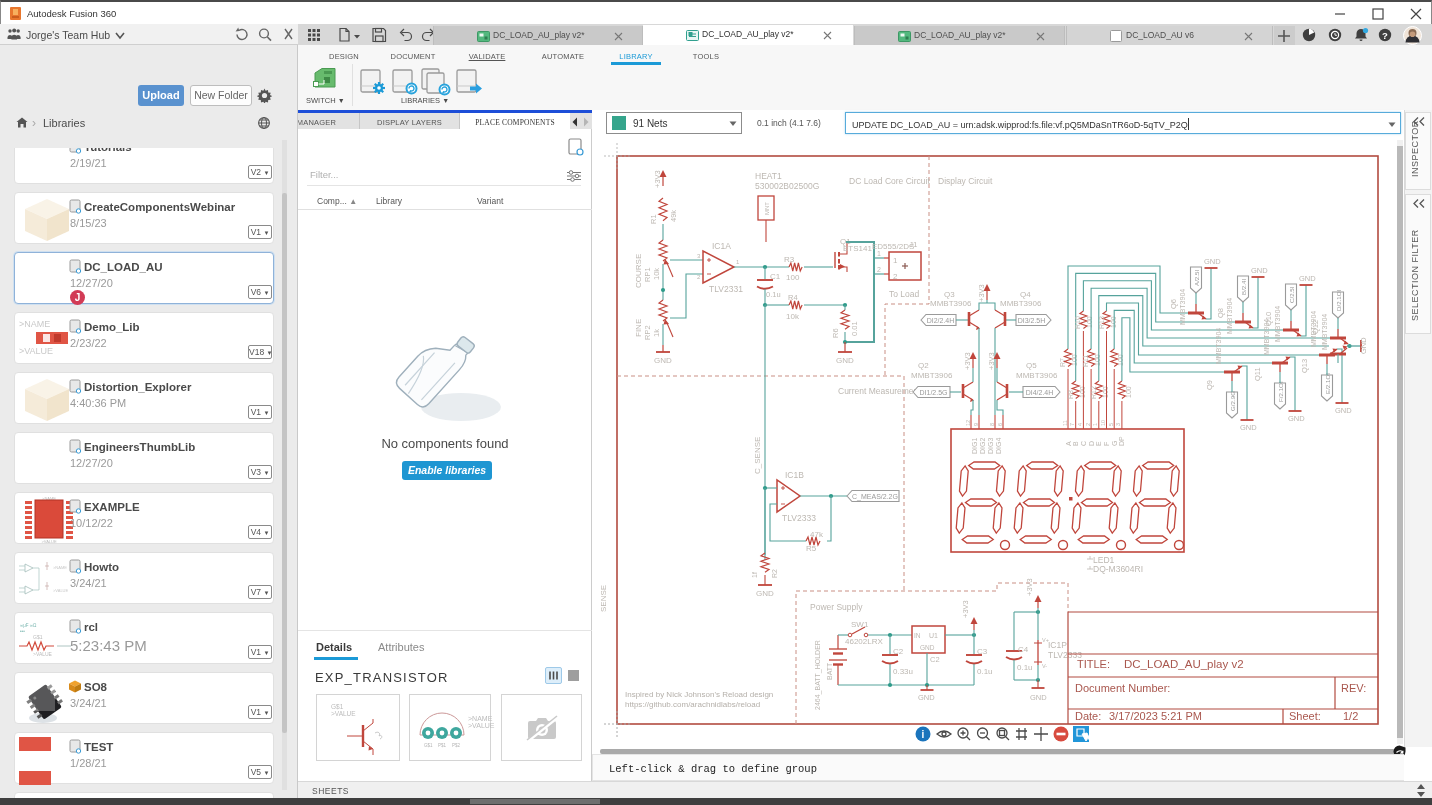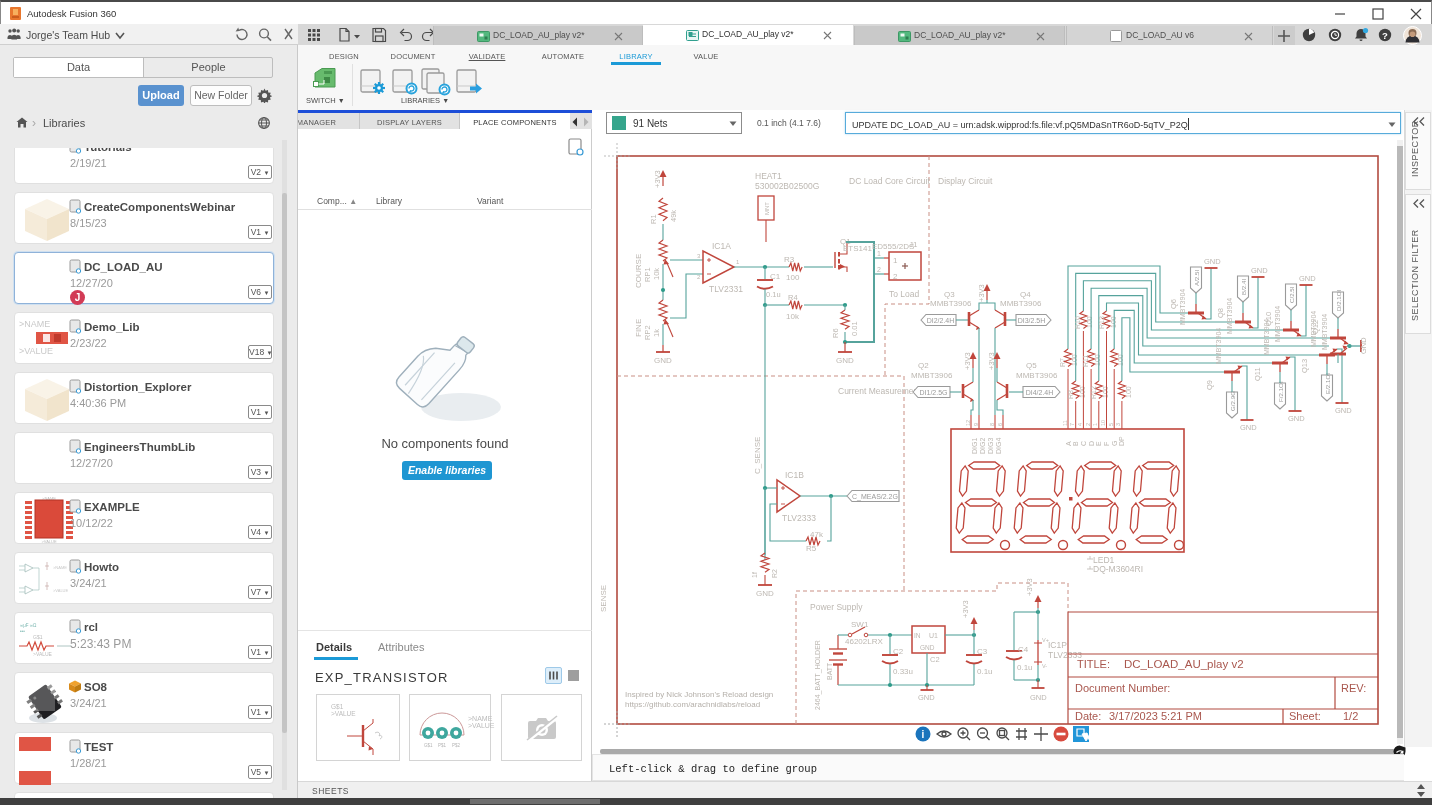--- a/index.html
+++ b/index.html
@@ -138,21 +138,21 @@
     <path d="M2.5,16.5 a7,7 0 0 1 14,0 z" fill="#2e2e33"></path>
     <circle cx="9.5" cy="8.2" r="2.8" fill="#c49a7a"></circle>
   </svg>
 
 <div class="abs" style="left:298px;top:45px;width:1134px;height:65px;background:#f7f7f7;"></div>
 <div class="abs" style="left:284px;top:52px;width:120px;text-align:center;font-size:7.5px;color:#555;letter-spacing:0.2px;">DESIGN</div>
 <div class="abs" style="left:353px;top:52px;width:120px;text-align:center;font-size:7.5px;color:#555;letter-spacing:0.2px;">DOCUMENT</div>
 <div class="abs" style="left:427px;top:52px;width:120px;text-align:center;font-size:7.5px;color:#555;letter-spacing:0.2px;text-decoration:underline;">VALIDATE</div>
 <div class="abs" style="left:503px;top:52px;width:120px;text-align:center;font-size:7.5px;color:#555;letter-spacing:0.2px;">AUTOMATE</div>
 <div class="abs" style="left:576px;top:52px;width:120px;text-align:center;font-size:7.5px;color:#1b9ad7;letter-spacing:0.2px;">LIBRARY</div>
-<div class="abs" style="left:646px;top:52px;width:120px;text-align:center;font-size:7.5px;color:#555;letter-spacing:0.2px;">VALUE</div>
+<div class="abs" style="left:646px;top:52px;width:120px;text-align:center;font-size:7.5px;color:#555;letter-spacing:0.2px;">TOOLS</div>
 <div class="abs" style="left:611px;top:62px;width:50px;height:3px;background:#1b9ad7;"></div>
 
 <svg class="abs" style="left:312px;top:67px;" width="26" height="24" viewBox="0 0 26 24">
   <path d="M3,6 L10,1.5 H23 V20 H3 z" fill="#67bb6d" stroke="#4a9a52" stroke-width="1"></path>
   <rect x="12" y="10" width="6" height="6" fill="#3e8a46"></rect>
   <rect x="12" y="4" width="8" height="3" fill="#4a9a52"></rect>
   <rect x="1.5" y="14.5" width="5" height="5" fill="#fff" stroke="#4a9a52"></rect>
   <path d="M6.5,17 H12 V13" fill="none" stroke="#fff" stroke-width="1"></path>
 </svg>
 <div class="abs" style="left:306px;top:96px;font-size:7.5px;color:#4a4a4a;">SWITCH <span style="font-size:7px;">▼</span></div>
@@ -198,33 +198,29 @@
     <path d="M2,18 h19" stroke="#c9c9c9"></path>
     <g transform="translate(15,15)">
       <path d="M0,3.5 h6 v-3 l6,5 -6,5 v-3 h-6 z" fill="#2a9fe0"></path>
     </g>
   </svg>
 <div class="abs" style="left:375px;top:96px;width:100px;text-align:center;font-size:7.5px;color:#4a4a4a;">LIBRARIES <span style="font-size:7px;">▼</span></div>
 
 <div class="abs" style="left:298px;top:110px;width:294px;height:19px;background:#e2e2e2;border-top:3px solid #1d4ed8;overflow:hidden;">
   <div class="abs" style="left:-24px;top:0;width:86px;height:19px;background:#e2e2e2;border-right:1px solid #c6c6c6;text-align:center;font-size:7.5px;color:#555;line-height:19px;letter-spacing:0.2px;">MANAGER</div>
   <div class="abs" style="left:62px;top:0;width:100px;height:19px;border-right:1px solid #c6c6c6;text-align:center;font-size:7.5px;color:#555;line-height:19px;letter-spacing:0.2px;">DISPLAY LAYERS</div>
-  <div class="abs" style="left:162px;top:0;width:110px;height:19px;background:#fff;text-align:center;font-size:7.5px;color:#333;line-height:19px;letter-spacing:0.2px;">PLACE COMPONENTS</div>
+  <div class="abs" style="left:162px;top:0;width:110px;height:19px;background:#fff;text-align:center;font-size:7.5px;color:#333;line-height:19px;letter-spacing:0.2px;font-family:Liberation Serif, serif;">PLACE COMPONENTS</div>
   <svg class="abs" style="left:274px;top:4px;" width="20" height="11">
       <path d="M5,0.5 L0.5,5 L5,9.5 z" fill="#333"></path>
       <path d="M12,0.5 L16.5,5 L12,9.5 z" fill="#b5b5b5"></path>
     </svg>
 </div>
 
 <div class="abs" style="left:0;top:45px;width:298px;height:753px;background:#ebebeb;border-right:1px solid #c9c9c9;overflow:hidden;">
 
-  <div class="abs" style="left:13px;top:12px;width:260px;height:21px;border:1px solid #bdbdbd;border-radius:2px;background:#ebebeb;">
-    <div class="abs" style="left:0;top:0;width:130px;height:19px;background:#fff;border-right:1px solid #bdbdbd;text-align:center;line-height:19px;font-size:11px;color:#555;">Data</div>
-    <div class="abs" style="left:130px;top:0;width:129px;height:19px;text-align:center;line-height:19px;font-size:11px;color:#555;">People</div>
-  </div>
 
   <div class="abs" style="left:138px;top:40px;width:46px;height:21px;background:#5a92cf;border-radius:3px;color:#fff;font-size:11px;font-weight:bold;text-align:center;line-height:21px;white-space:nowrap;">Upload</div>
   <div class="abs" style="left:190px;top:40px;width:62px;height:21px;background:#fdfdfd;border:1px solid #bdbdbd;border-radius:3px;color:#666;font-size:10.5px;text-align:center;line-height:19px;white-space:nowrap;">New Folder</div>
   <svg class="abs" style="left:257px;top:43px;" width="15" height="15" viewBox="0 0 15 15">
       <g fill="#555">
         <path d="M7.5,0.5 l1.1,2.2 2.4,-0.7 0.2,2.5 2.5,0.2 -0.7,2.4 2.2,1.1 -2.2,1.1 0.7,2.4 -2.5,0.2 -0.2,2.5 -2.4,-0.7 -1.1,2.2 -1.1,-2.2 -2.4,0.7 -0.2,-2.5 -2.5,-0.2 0.7,-2.4 -2.2,-1.1 2.2,-1.1 -0.7,-2.4 2.5,-0.2 0.2,-2.5 2.4,0.7 z"></path>
       </g>
       <circle cx="7.5" cy="7.5" r="2.6" fill="#ebebeb"></circle>
     </svg>
 
@@ -372,21 +368,21 @@
 <text x="16" y="20" font-size="5" fill="#bbb">G$1</text>
 <path d="M2,27 h8 l2,-4 3,8 3,-8 3,8 3,-8 3,8 2,-4 h8" fill="none" stroke="#d24b3c" stroke-width="1.2"></path>
 <path d="M40,27 h14" stroke="#9ab6b2" stroke-width="0.8"></path>
 <text x="16" y="37" font-size="5" fill="#bbb">&gt;VALUE</text>
 </svg>
         <svg class="abs" style="left:54px;top:6px;" width="13" height="15">
           <rect x="1" y="1" width="10" height="12" rx="1.5" fill="#e8e8e8" stroke="#9a9a9a"></rect>
           <circle cx="9.5" cy="12" r="2.2" fill="#fff" stroke="#3a9bd5" stroke-width="1"></circle>
         </svg>
         <div class="abs" style="left:69px;top:8px;font-size:11.5px;font-weight:bold;color:#4a4a4a;">rcl</div>
-<div class="abs" style="left:55px;top:24px;font-size:12px;color:#9a9a9a;">5:23:43 PM</div>
+<div class="abs" style="left:55px;top:24px;font-size:15px;color:#9a9a9a;">5:23:43 PM</div>
 <div class="abs" style="left:233px;top:32px;width:24px;height:14px;border:1px solid #8a8a8a;border-radius:2px;background:#fff;font-size:8.5px;color:#555;text-align:center;line-height:12px;white-space:nowrap;">V1 <span style="font-size:6px;">▼</span></div>
 </div>
 <div class="abs" style="left:14px;top:524px;width:260px;height:52px;background:#fff;border:1px solid #e0e0e0;border-radius:4px;">
 <svg class="abs" style="left:8px;top:2px;" width="46" height="50" viewBox="0 0 46 50">
 <ellipse cx="20" cy="43" rx="14" ry="5" fill="#dde2e6"></ellipse>
 <g transform="rotate(-35 23 25)">
             <rect x="10" y="12" width="22" height="28" rx="2" fill="#1f1f22"></rect>
 <rect x="6" y="15" width="5" height="3" fill="#555"></rect>
             <rect x="6" y="21" width="5" height="3" fill="#555"></rect>
             <rect x="6" y="27" width="5" height="3" fill="#555"></rect>
@@ -425,20 +421,29 @@
 </div>
   </div>
 
 <div class="abs" style="left:298px;top:129px;width:294px;height:669px;background:#fff;border-right:1px solid #ccc;">
 
   <svg class="abs" style="left:269px;top:9px;" width="18" height="18">
       <rect x="2" y="1" width="12" height="15" rx="1.5" fill="#fff" stroke="#8a8a8a" stroke-width="1.2"></rect>
       <circle cx="13" cy="14" r="3" fill="#fff" stroke="#3a9bd5" stroke-width="1.2"></circle>
     </svg>
 
+  <div class="abs" style="left:9px;top:37px;width:274px;height:20px;border-bottom:1px solid #e4e4e4;">
+    <div class="abs" style="left:3px;top:3px;font-size:9.5px;color:#b0b0b0;">Filter...</div>
+    <svg class="abs" style="left:260px;top:4px;" width="14" height="12">
+        <path d="M0,2.5 h14 M0,6 h14 M0,9.5 h14" stroke="#777" stroke-width="1.2"></path>
+        <circle cx="4" cy="2.5" r="1.8" fill="#fff" stroke="#777"></circle>
+        <circle cx="10" cy="6" r="1.8" fill="#fff" stroke="#777"></circle>
+        <circle cx="5.5" cy="9.5" r="1.8" fill="#fff" stroke="#777"></circle>
+      </svg>
+  </div>
 
   <div class="abs" style="left:0px;top:64px;width:294px;height:17px;border-bottom:1px solid #e0e0e0;padding-left:18px;">
     <div class="abs" style="left:19px;top:3px;font-size:8.5px;color:#555;">Comp... <span style="font-size:8px;color:#888;">▲</span></div>
     <div class="abs" style="left:78px;top:3px;font-size:8.5px;color:#555;">Library</div>
     <div class="abs" style="left:179px;top:3px;font-size:8.5px;color:#555;">Variant</div>
   </div>
 
   <svg class="abs" style="left:85px;top:200px;" width="130" height="110" viewBox="0 0 130 110">
     <ellipse cx="78" cy="78" rx="40" ry="14" fill="#dfe5e9" opacity="0.7"></ellipse>
     <g transform="rotate(42 60 50)">

